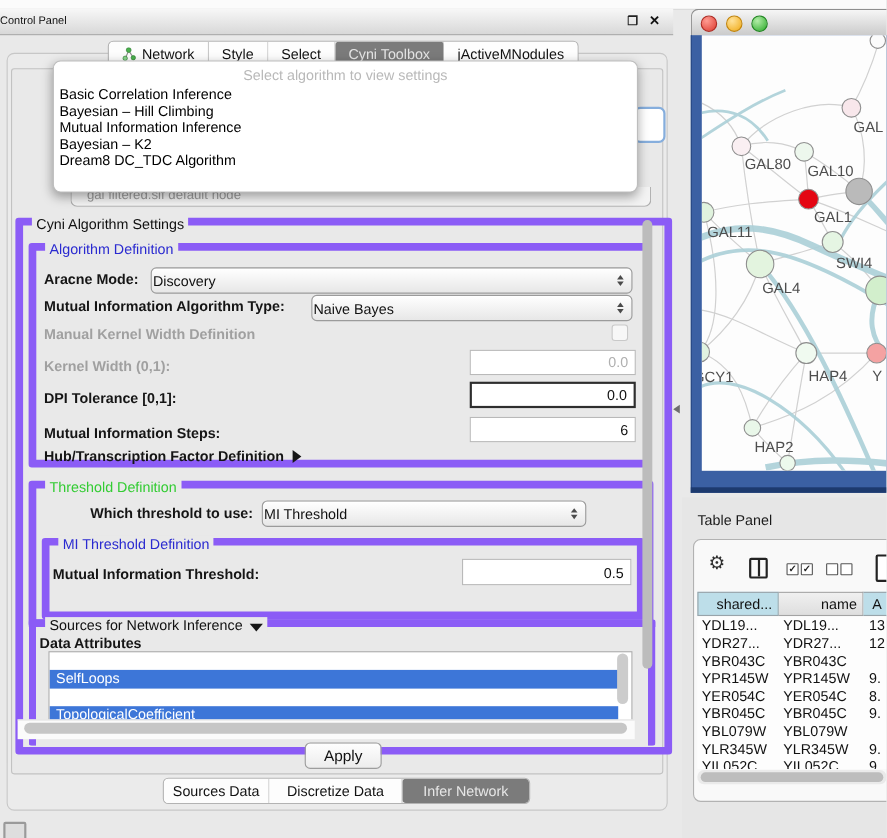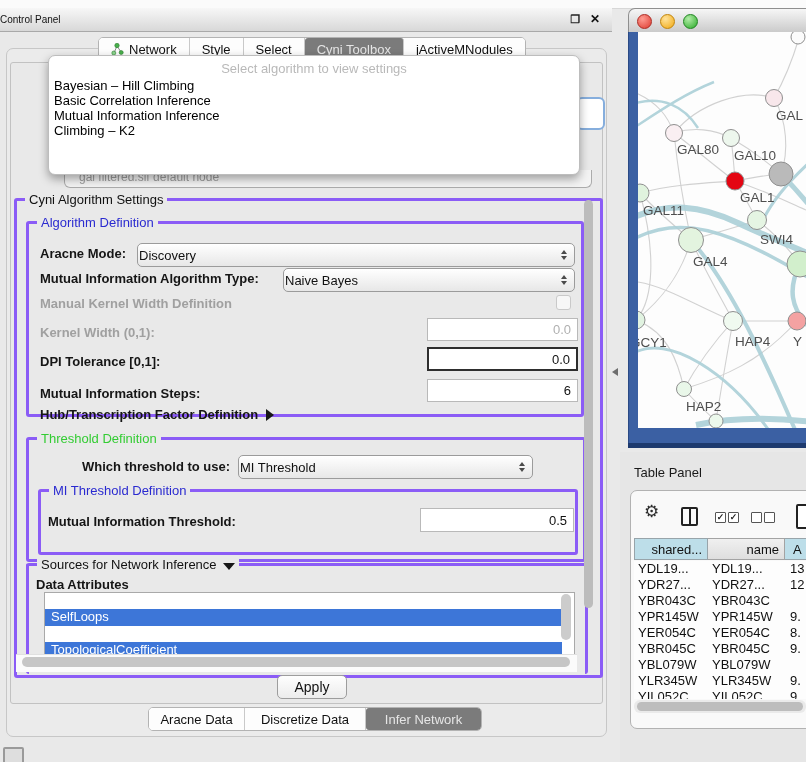--- a/index.html
+++ b/index.html
@@ -29,21 +29,21 @@
      border:1px solid #ababab;border-top:none;border-radius:0 0 6px 6px;overflow:hidden;
      color:#9c9c9c;font-size:12px;padding-left:14px;line-height:15px;}
   .focus-combo{left:576px;top:97px;width:25px;height:29px;border:2px solid #86aedd;border-radius:6px;background:#fff;}
 
   .dropdown{left:48px;top:55px;width:530px;height:118px;background:#fff;border:1px solid #bdbdbd;
      border-radius:7px;box-shadow:0 4px 10px rgba(0,0,0,.35);}
   .dd-ph{text-align:center;color:#b9b9b9;font-size:13px;padding-top:5px;height:17px;}
   .dd-item{padding-left:5px;height:15px;line-height:15px;font-size:13px;color:#000;white-space:nowrap;}
   .dd-item.sel{font-weight:bold;}
 
-  .groupbox{border:3px solid #8b5cf6;border-radius:3px;}
+  .groupbox{border:7px solid #8b5cf6;border-radius:3px;}
   .grouplabel{position:absolute;top:-9px;left:8px;background:#e9e9e9;padding:0 4px;font-size:13px;white-space:nowrap;}
   .t-blue{color:#2a2ad0;}
   .t-green{color:#33cc33;}
 
   .lbl{position:absolute;font-weight:bold;font-size:13px;color:#151515;white-space:nowrap;}
   .lbl.gray{color:#a0a0a0;}
 
   .combo{position:absolute;height:22px;border:1px solid #9b9b9b;border-radius:5px;
      background:linear-gradient(#ffffff,#e7e7e7);display:flex;align-items:center;
      padding-left:1px;font-size:13px;box-shadow:inset 0 1px 0 #fff;}
@@ -160,24 +160,25 @@
       <span>jActiveMNodules</span>
     </div>
   </div>
 
   <div class="abs focus-combo"></div>
   <div class="abs ghost-combo">gal filtered.sif default node</div>
 
   <div class="abs dropdown">
     <div class="dd-ph">Select algorithm to view settings</div>
     <div>
+        <div class="dd-item">Basic Correlation Inference</div>
         <div class="dd-item">Bayesian – Hill Climbing</div>
-        <div class="dd-item">Basic Correlation Inference</div>
         <div class="dd-item">Mutual Information Inference</div>
-        <div class="dd-item">Climbing – K2</div>
+        <div class="dd-item">Bayesian – K2</div>
+        <div class="dd-item">Dream8 DC_TDC Algorithm</div>
       </div>
   </div>
 
   <div class="abs groupbox" style="left:14px;top:198px;width:583px;height:474px;">
     <span class="grouplabel">Cyni Algorithm Settings</span>
   </div>
 
   <div class="abs groupbox" style="left:26px;top:221px;width:552px;height:190px;">
     <span class="grouplabel t-blue">Algorithm Definition</span>
   </div>
@@ -249,21 +250,21 @@
 
   <div class="thumb" style="left:584px;top:200px;width:9px;height:408px;"></div>
   <div class="hstrip"></div>
   <div class="thumb" style="left:22px;top:657px;width:548px;height:10px;background:#c6c6c6;"></div>
 
   <div class="apply-btn">
     <span>Apply</span>
   </div>
   <div class="abs seg-bar" style="left:148px;top:707px;">
     <div class="seg" style="width:71px;">
-      <span>Aracne Data</span>
+      <span>Sources Data</span>
     </div>
     <div class="seg" style="width:96px;">
       <span>Discretize Data</span>
     </div>
     <div class="seg dark" style="width:91px;">
       <span>Infer Network</span>
     </div>
   </div>
 
   <div class="abs splitter-cursor"></div>

